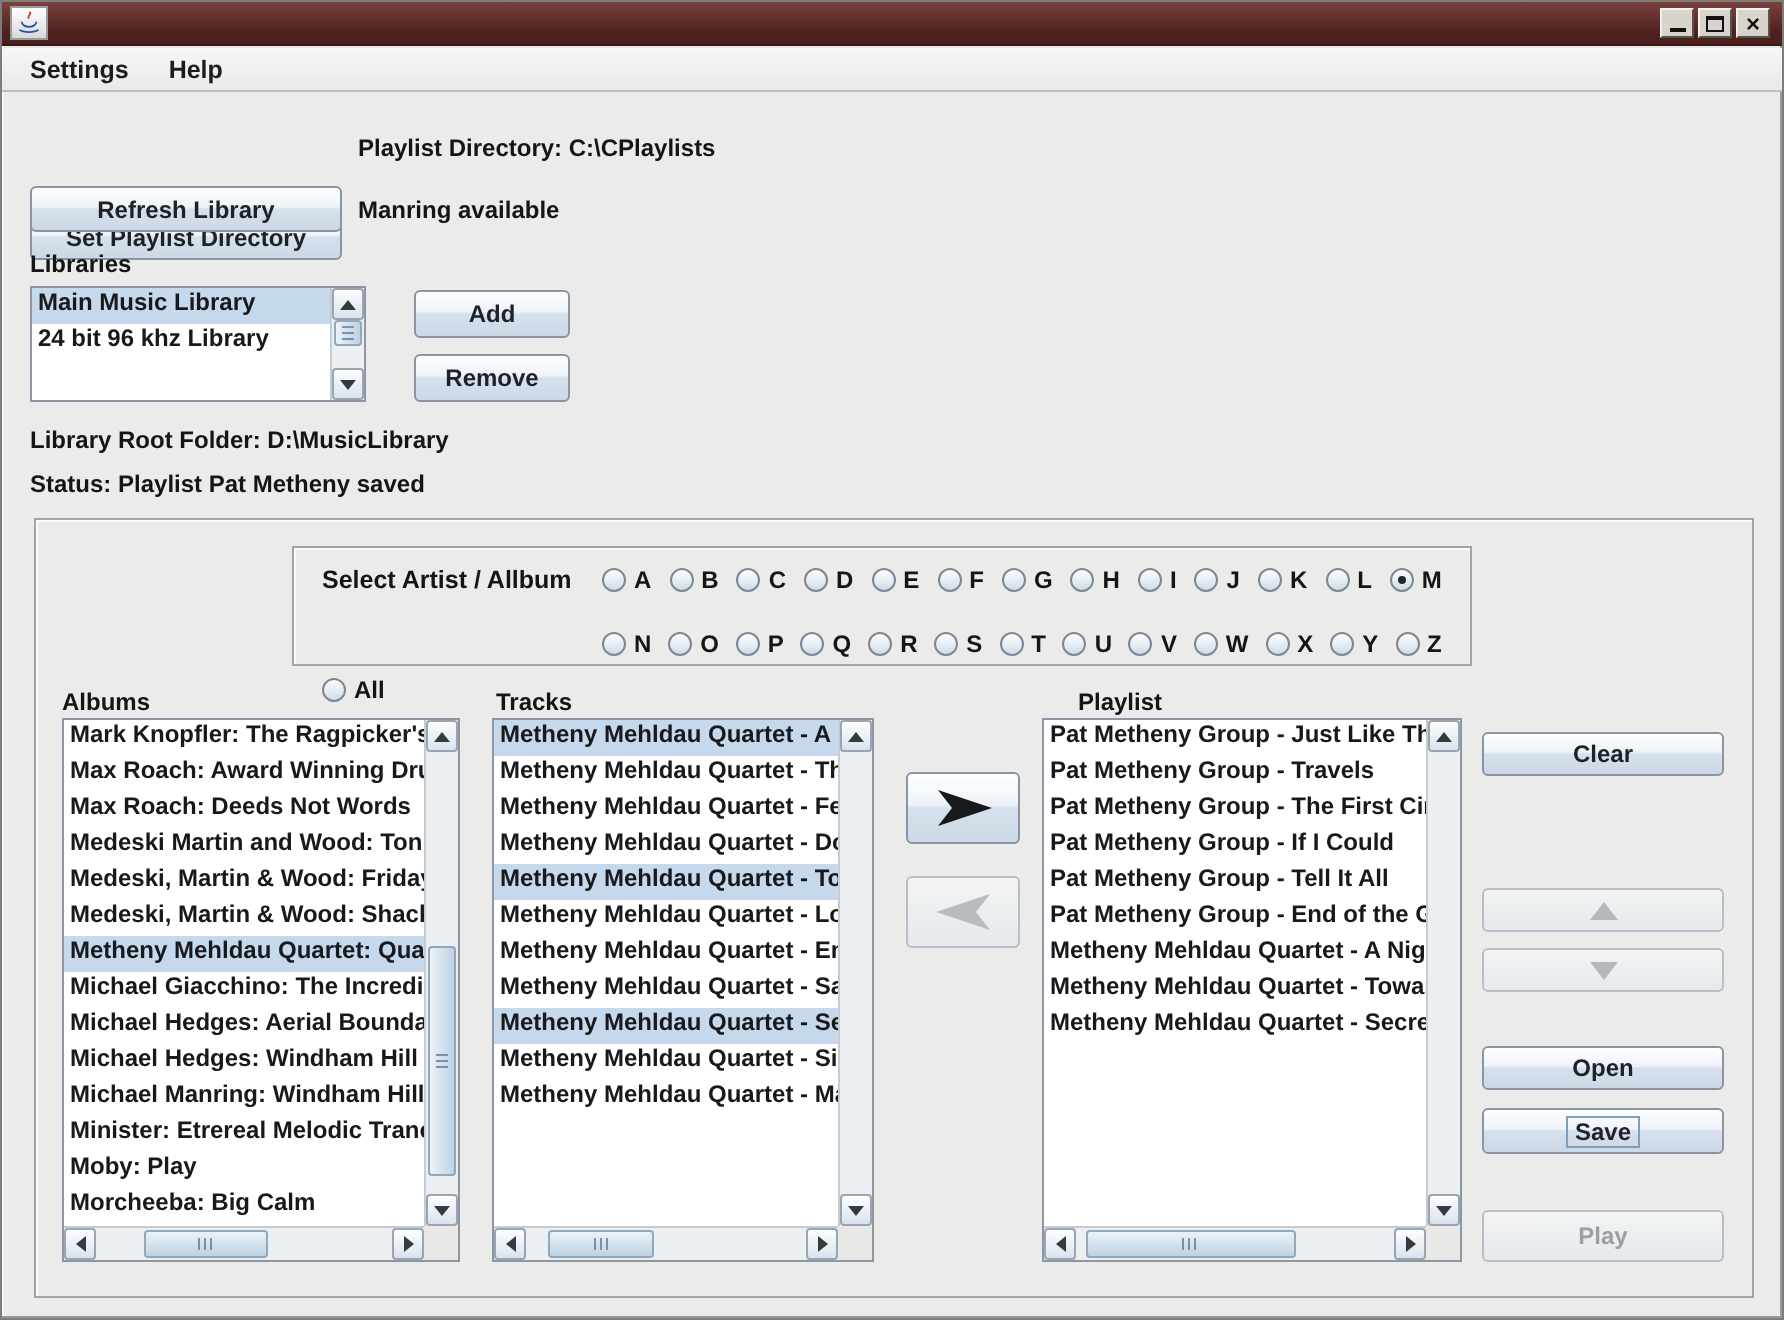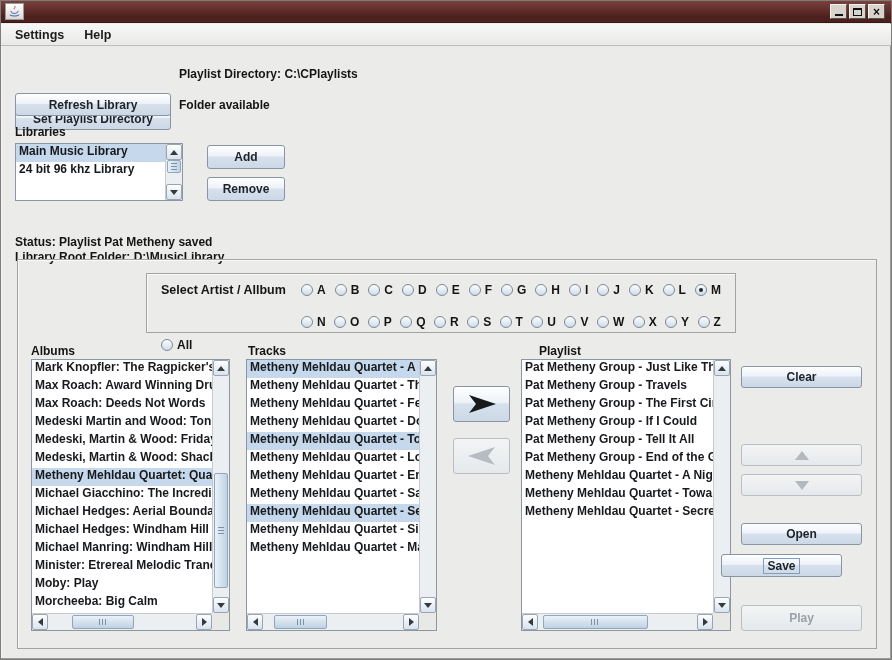--- a/index.html
+++ b/index.html
@@ -156,21 +156,21 @@
 
   <div class="menubar">
     <div class="menu-item">Settings</div>
     <div class="menu-item">Help</div>
   </div>
 
   <div class="btn" style="left:14px; top:61px; width:156px; height:23px;margin-top:45px;">Set Playlist Directory</div>
   <div class="lbl" style="left:178px; top:66px;">Playlist Directory: C:\CPlaylists</div>
 
   <div class="btn" style="left:14px; top:92px; width:156px; height:23px;">Refresh Library</div>
-  <div class="lbl" style="left:178px; top:97px;">Folder available</div>
+  <div class="lbl" style="left:178px; top:97px;">Manring available</div>
 
   <div class="lbl" style="left:14px; top:124px;">Libraries</div>
 
   <div class="listbox" style="left:14px; top:142px; width:168px; height:58px;">
     <div class="list-view" style="right:17px; bottom:0; width:149px; height:56px;">
 
     <div class="list-row selected">Main Music Library</div>
         <div class="list-row">24 bit 96 khz Library</div>
       </div>
     <div class="vscroll" style="bottom:0;">
@@ -178,21 +178,21 @@
       <div class="vtrack">
           <div class="vthumb" style="top:0; height:55%;"></div>
         </div>
       <div class="sb-btn sb-down"></div>
     </div>
   </div>
 
   <div class="btn" style="left:206px; top:144px; width:78px; height:24px;">Add</div>
   <div class="btn" style="left:206px; top:176px; width:78px; height:24px;">Remove</div>
 
-  <div class="lbl" style="left:14px; top:212px;margin-top:37px;">Library Root Folder: D:\MusicLibrary</div>
+  <div class="lbl" style="left:14px; top:212px;">Library Root Folder: D:\MusicLibrary</div>
   <div class="lbl" style="left:14px; top:234px;">Status: Playlist Pat Metheny saved</div>
 
   <div class="panel" style="left:16px; top:258px; width:860px; height:390px;"></div>
 
   <div class="panel" style="left:145px; top:272px; width:590px; height:60px; background:#ebebe9;">
     <div class="sel-row">
       <div class="sel-caption">Select Artist / Allbum</div>
       <div class="radio-strip">
 
       <span class="radio">
@@ -420,18 +420,18 @@
   </div>
 
   <div class="btn" style="left:740px; top:365px; width:121px; height:22px;">Clear</div>
   <div class="btn disabled" style="left:740px; top:443px; width:121px; height:22px;">
     <div class="tri-up"></div>
   </div>
   <div class="btn disabled" style="left:740px; top:473px; width:121px; height:22px;">
     <div class="tri-down"></div>
   </div>
   <div class="btn" style="left:740px; top:522px; width:121px; height:22px;">Open</div>
-  <div class="btn" style="left:720px; top:553px; width:121px; height:23px;text-align:center;">
+  <div class="btn" style="left:740px; top:553px; width:121px; height:23px;text-align:center;">
     <span class="focus-ring">Save</span>
   </div>
   <div class="btn disabled" style="left:740px; top:604px; width:121px; height:26px;">Play</div>
 
 </div>
 
 </body></html>

